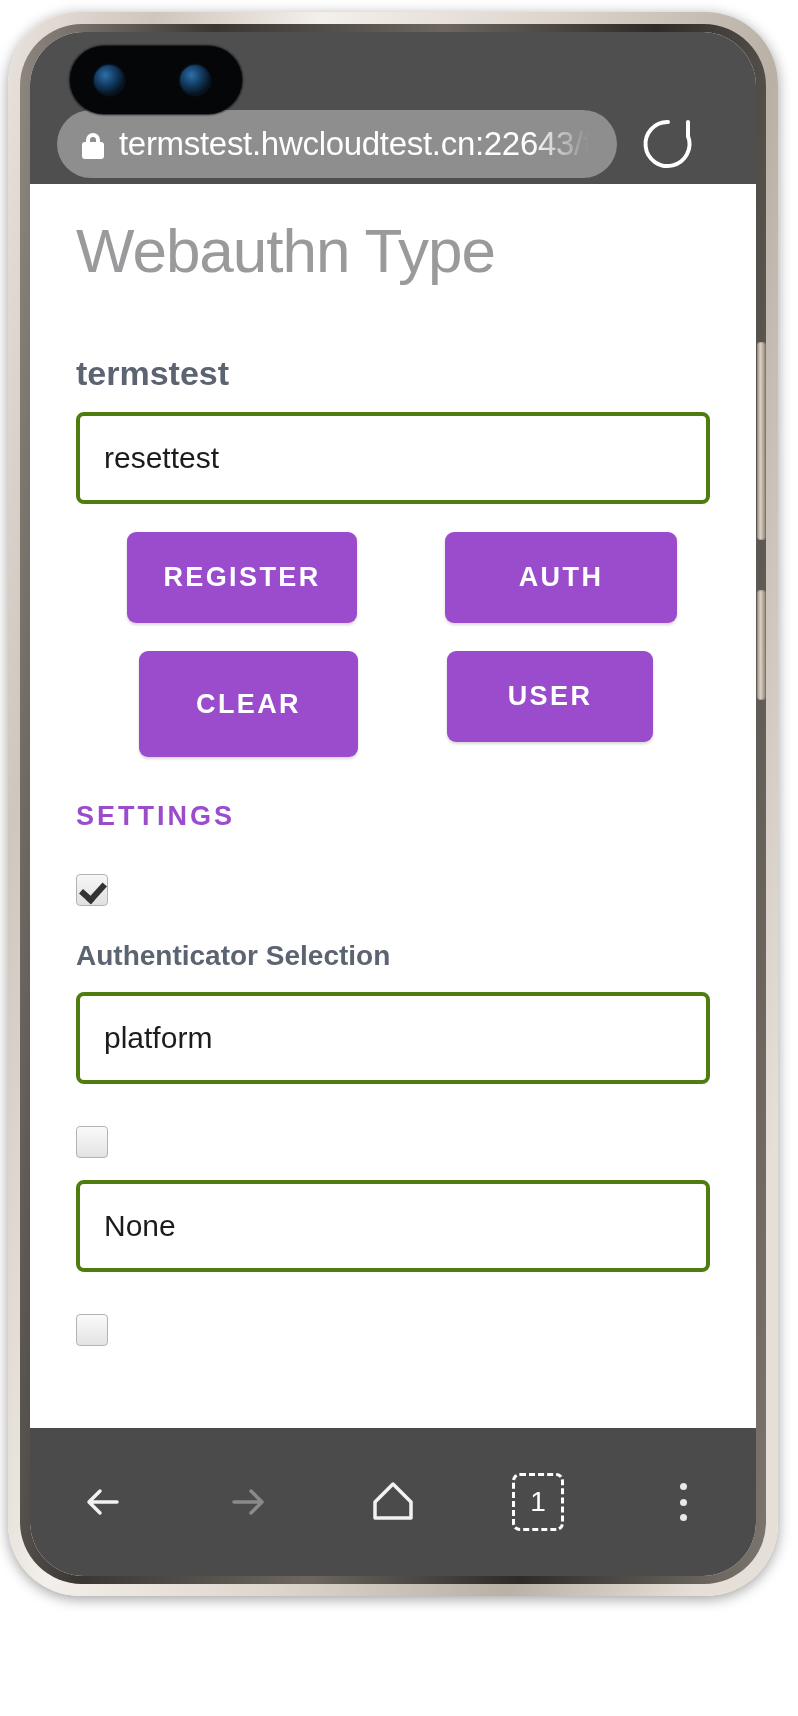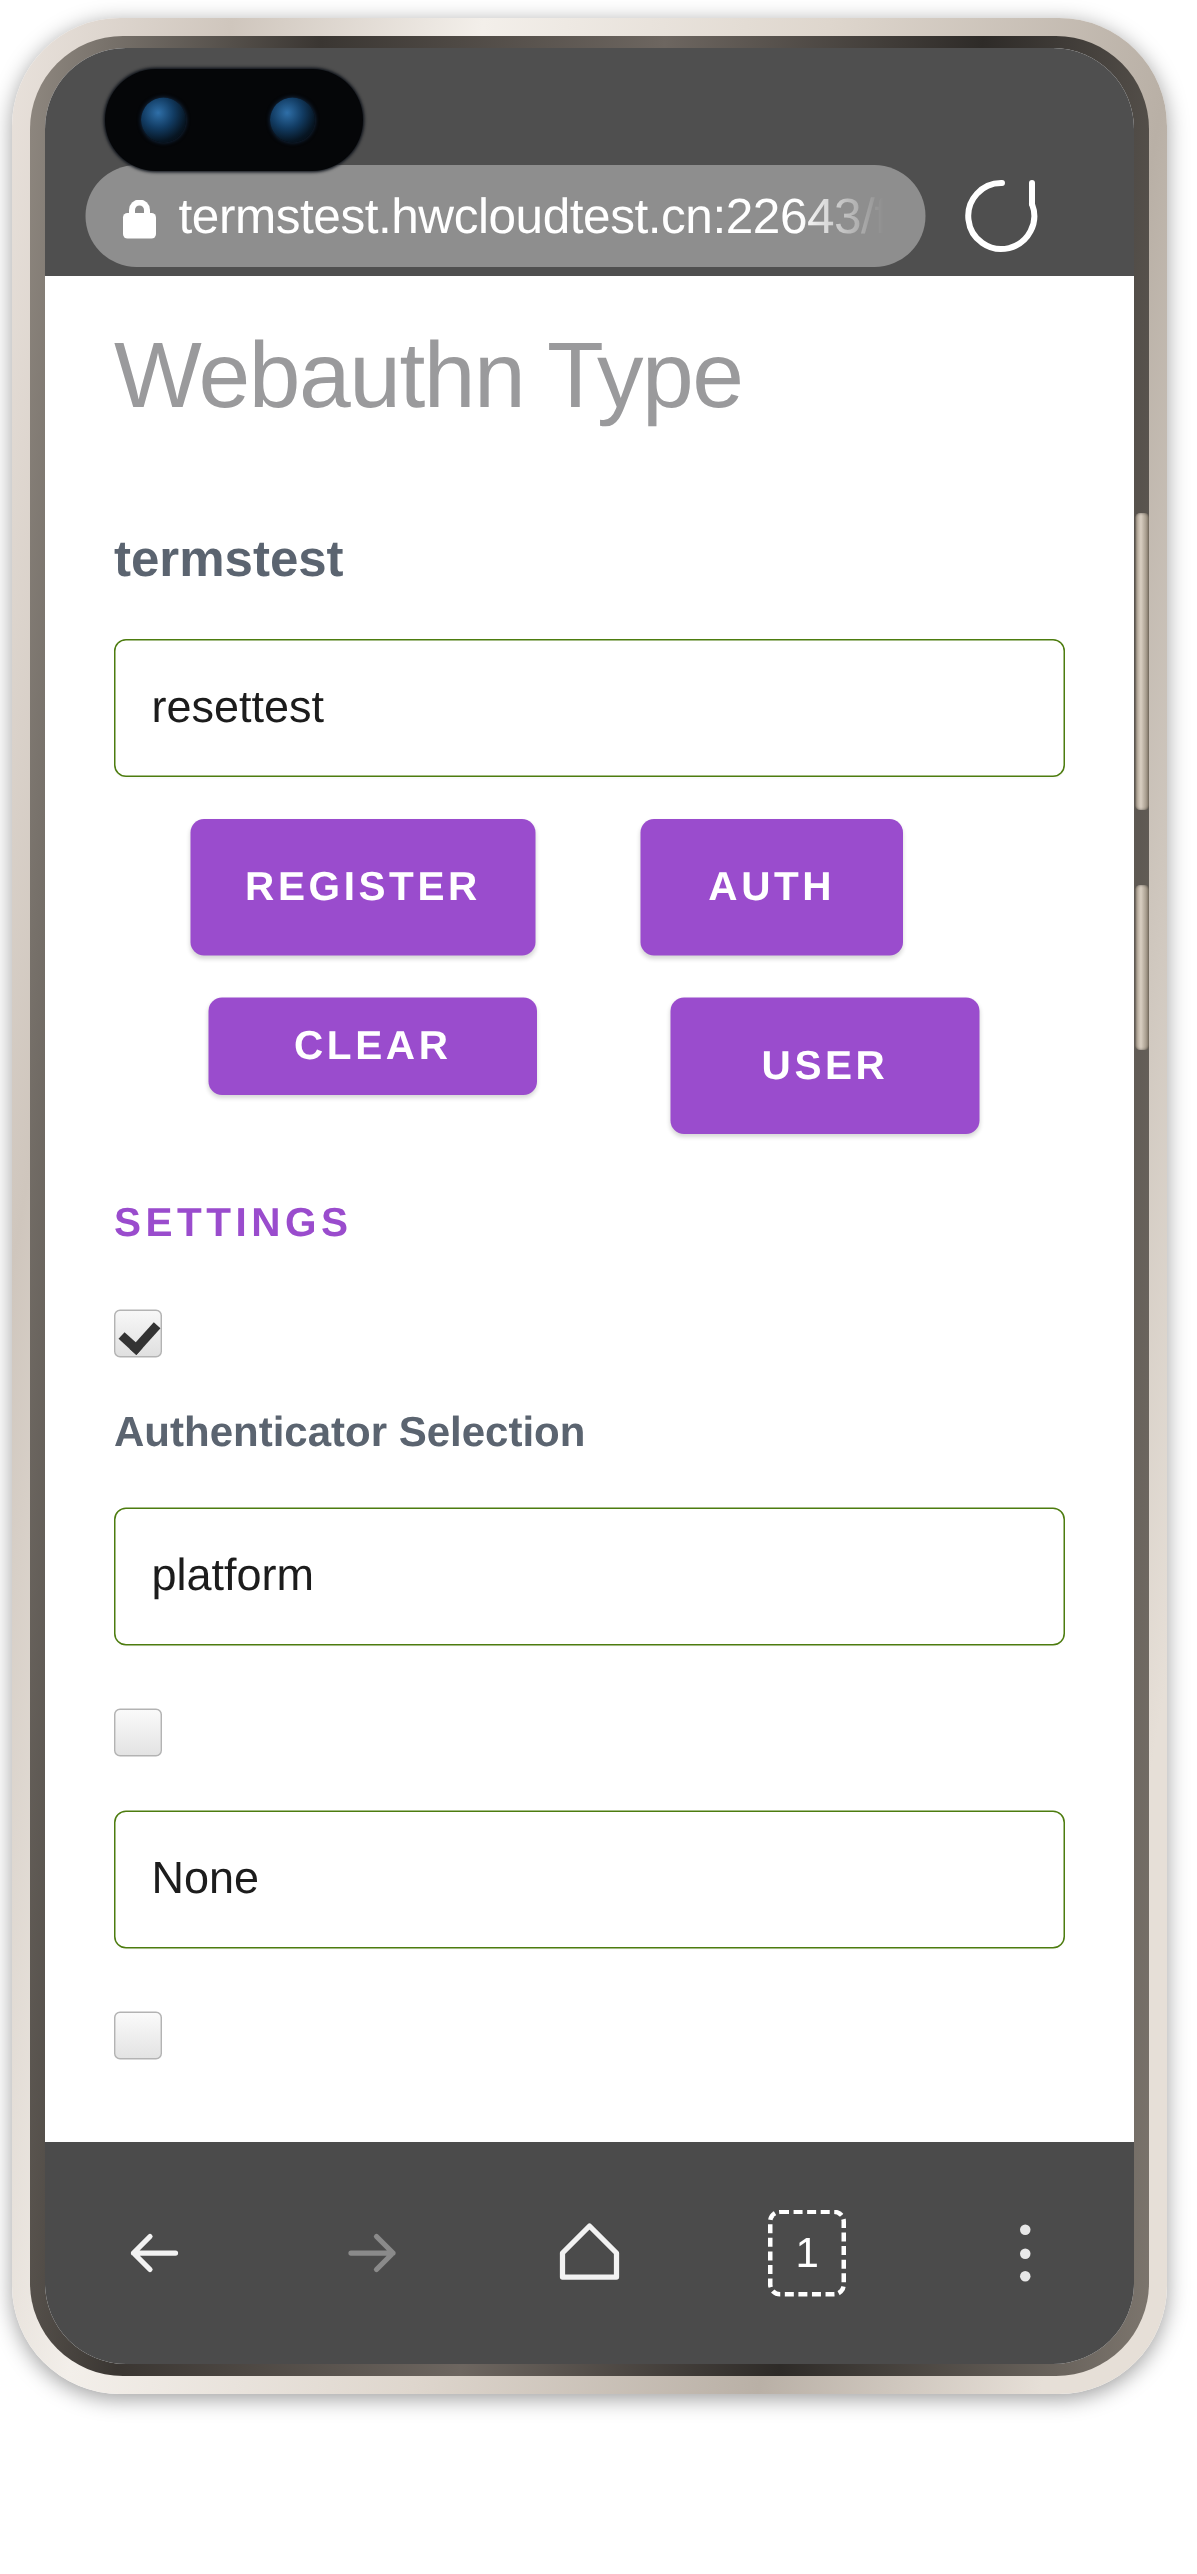--- a/index.html
+++ b/index.html
@@ -79,38 +79,38 @@
   .page-inner{padding:0 46px;}
 
   .app-title{
     font-size:62px;font-weight:300;color:#9a9a9c;letter-spacing:-1px;
     margin:36px 0 0 0;line-height:1;
   }
   .field-label{
     font-size:34px;font-weight:bold;color:#5b6470;margin:74px 0 0 0;line-height:1;
   }
   .field-box{
-    margin-top:36px;height:92px;border:1px solid #4d7c0f;border-radius:8px;
+    margin-top:22px;height:92px;border:4px solid #4d7c0f;border-radius:8px;
     background:#fff;display:flex;align-items:center;box-sizing:border-box;
     box-shadow:0 1px 1px rgba(0,0,0,.02);
   }
   .field-box .val{padding-left:24px;font-size:30px;color:#1c1c1c;}
 
   
   .btn-row{display:flex;margin-top:28px;}
   .pbtn{
     background:#9a4ccd;color:#fff;border:none;border-radius:9px;
     font-family:"Liberation Sans",sans-serif;font-weight:bold;font-size:27px;
     letter-spacing:2.4px;text-transform:uppercase;
     box-shadow:0 2px 3px rgba(0,0,0,.16);
     cursor:pointer;display:flex;align-items:center;justify-content:center;
   }
   #btn-register{width:230px;height:91px;margin-left:51px;}
-  #btn-auth{width:175px;height:91px;margin-left:70px;}
-  #btn-clear{width:219px;height:65px;margin-left:63px;}
+  #btn-auth{width:232px;height:91px;margin-left:88px;}
+  #btn-clear{width:219px;height:106px;margin-left:63px;}
   #btn-user{width:206px;height:91px;margin-left:89px;}
 
   .settings-link{
     display:block;margin-top:44px;
     color:#9a4ccd;font-size:27px;font-weight:bold;letter-spacing:3px;
     text-transform:uppercase;text-decoration:none;cursor:pointer;
   }
 
   
   .cbx{

